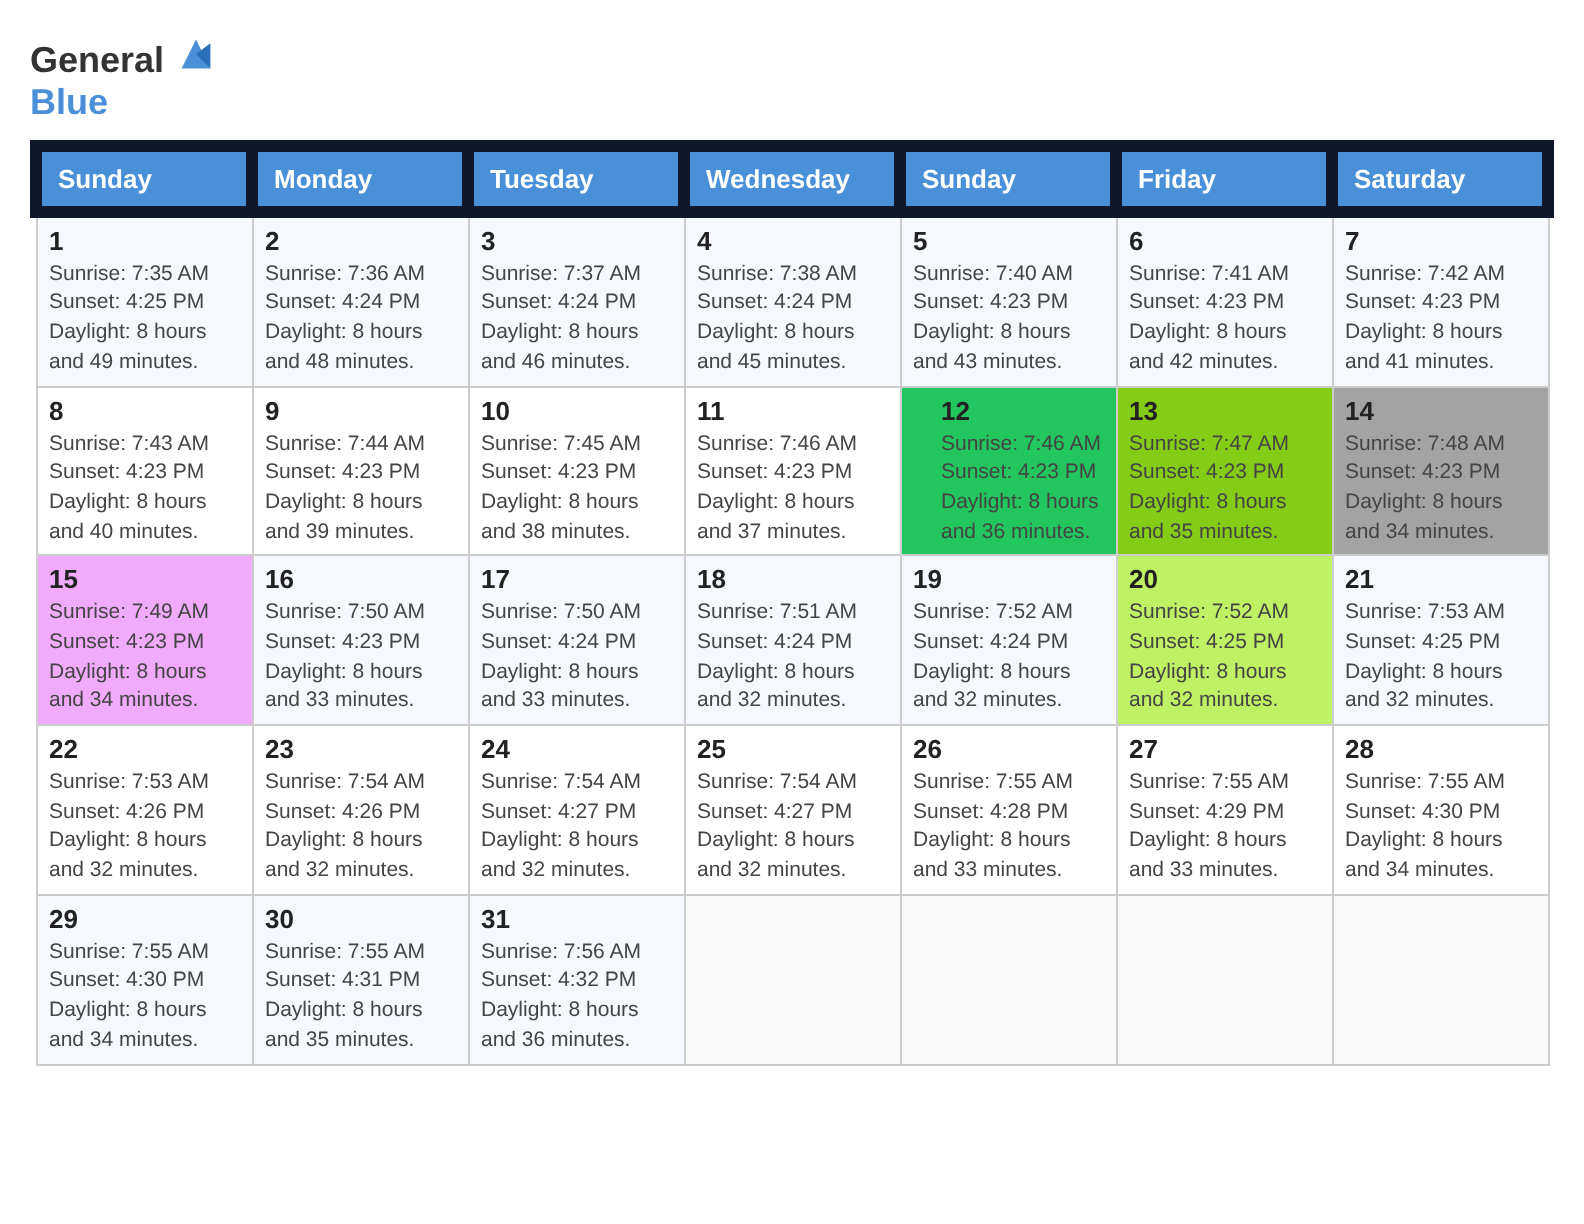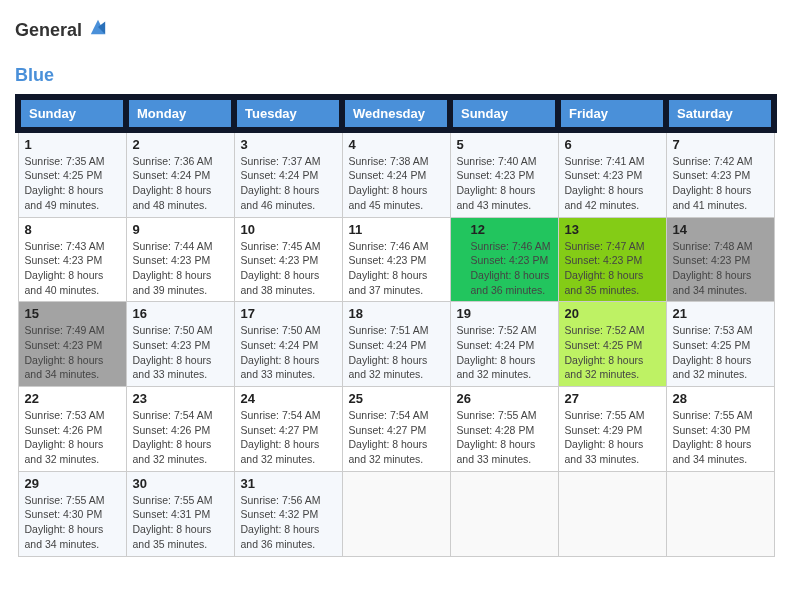--- a/index.html
+++ b/index.html
@@ -95,21 +95,21 @@
   <div class="logo">
     <div>
       <div style="display:flex;align-items:center;">
         <span class="logo-text">General
           <svg class="logo-icon" viewBox="0 0 20 20" fill="#4a90d9" xmlns="http://www.w3.org/2000/svg">
             <polygon points="2,18 10,2 18,18" fill="#4a90d9"></polygon>
             <polygon points="10,10 18,4 18,18" fill="#2a70b9"></polygon>
           </svg>
         </span>
       </div>
-      <div style="font-size:18px;font-weight:bold;color:#4a90d9;margin-top:24px;">Blue</div>
+      <div style="font-size:18px;font-weight:bold;color:#4a90d9;">Blue</div>
     </div>
   </div>
   <div class="title-area">
     <div class="month-title"></div>
     <div class="location-title"></div>
   </div>
 </div>
 
 <table class="calendar-table">
   <thead>
@@ -178,21 +178,21 @@
         <td style="background-color: #84cc16;">
           <span class="day-num">13</span>
           <div class="day-info">Sunrise: 7:47 AM<br>Sunset: 4:23 PM<br>Daylight: 8 hours and 35 minutes.</div>
         </td>
         <td style="background-color: #a3a3a3;">
           <span class="day-num">14</span>
           <div class="day-info">Sunrise: 7:48 AM<br>Sunset: 4:23 PM<br>Daylight: 8 hours and 34 minutes.</div>
         </td>
       </tr>
       <tr>
-        <td style="background-color: #a3a3a3;">
+        <td style="background-color: #f0abfc;">
           <span class="day-num">15</span>
           <div class="day-info">Sunrise: 7:49 AM<br>Sunset: 4:23 PM<br>Daylight: 8 hours and 34 minutes.</div>
         </td>
         <td style="background-color: rgb(245, 248, 252);">
           <span class="day-num">16</span>
           <div class="day-info">Sunrise: 7:50 AM<br>Sunset: 4:23 PM<br>Daylight: 8 hours and 33 minutes.</div>
         </td>
         <td style="background-color: rgb(245, 248, 252);">
           <span class="day-num">17</span>
           <div class="day-info">Sunrise: 7:50 AM<br>Sunset: 4:24 PM<br>Daylight: 8 hours and 33 minutes.</div>

